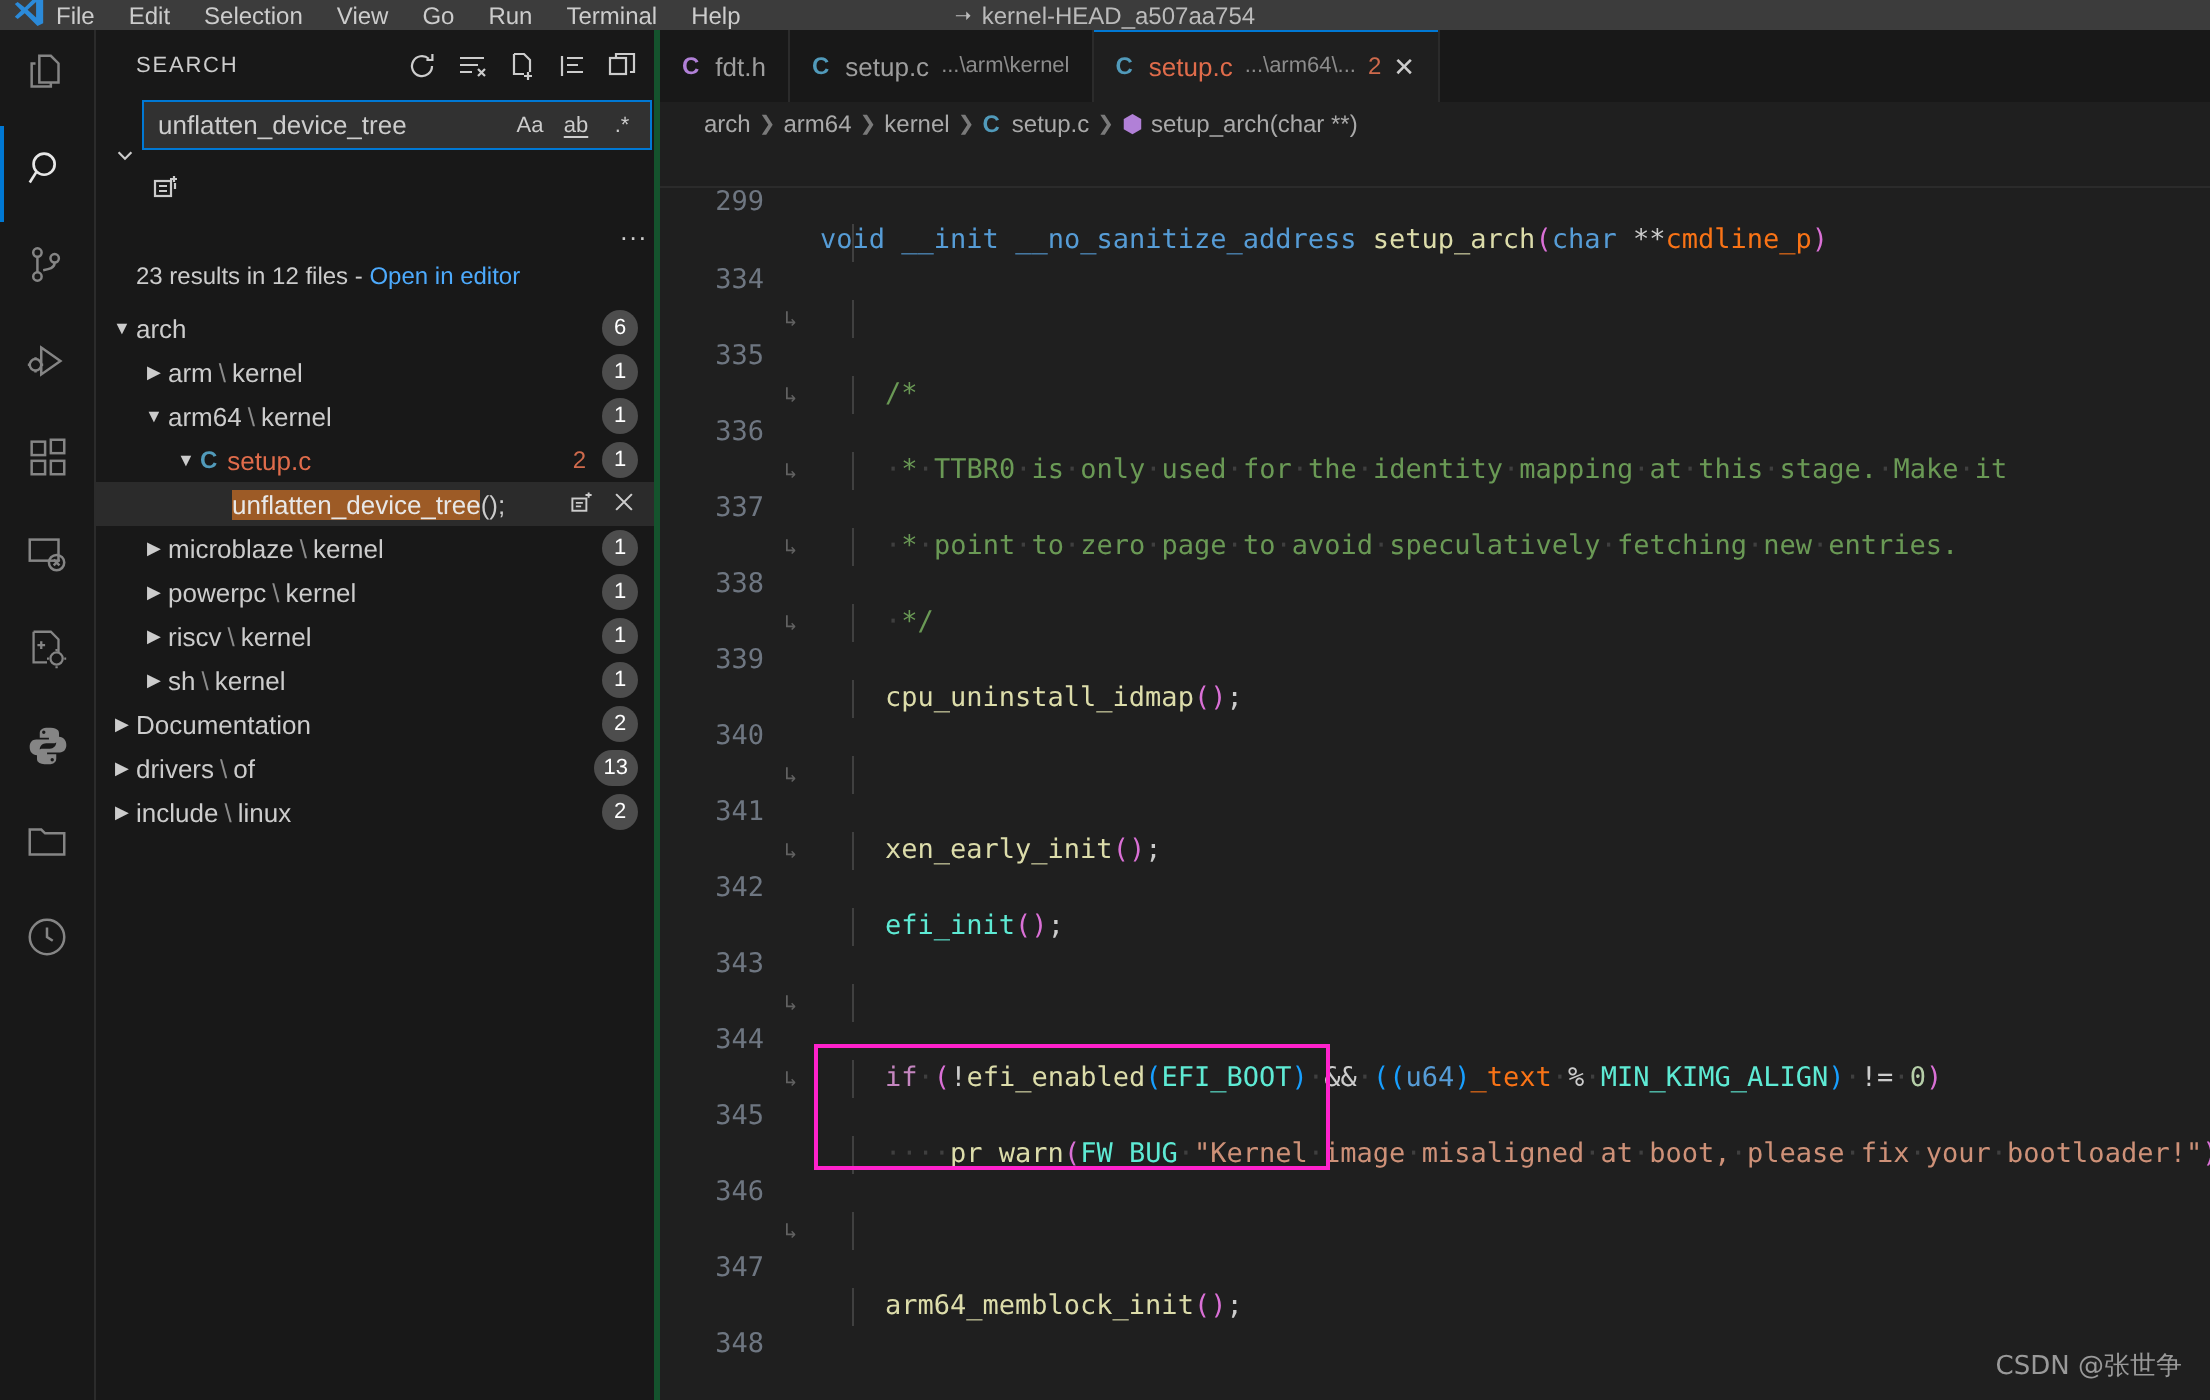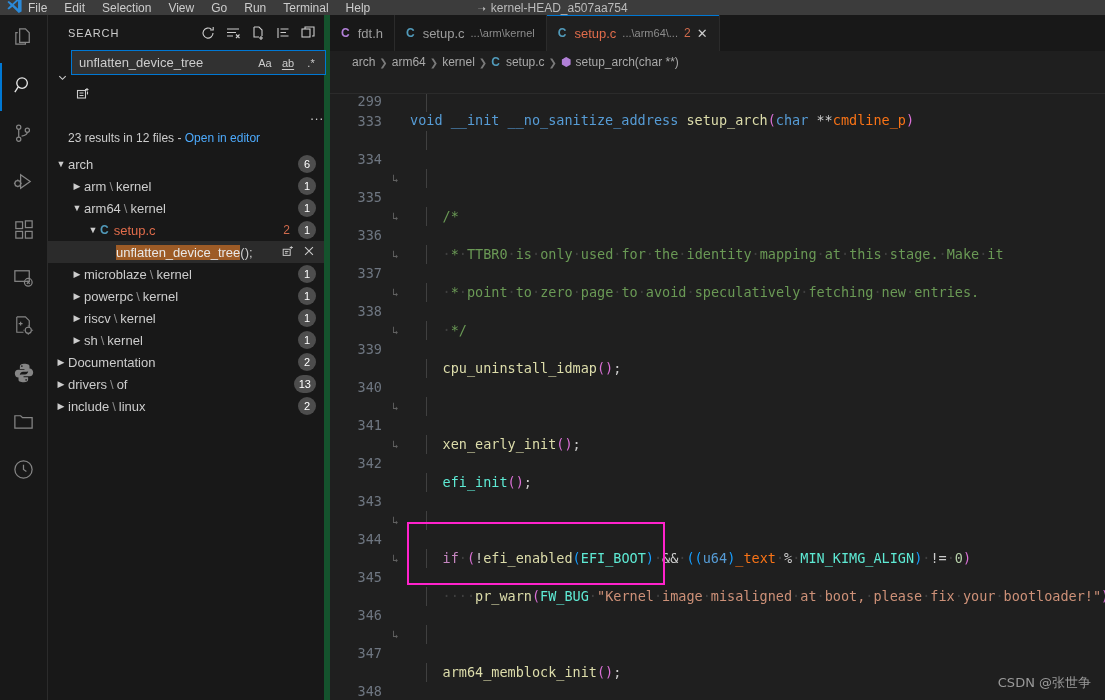--- a/index.html
+++ b/index.html
@@ -41,21 +41,21 @@
     position:relative; color:#858585;
   }
   .act-item.active { color:#e7e7e7; }
   .act-item.active::before {
     content:""; position:absolute; left:0; top:0; width:2px; height:48px; background:#0078d4;
   }
 
   
   .sidebar {
     position:absolute; left:48px; top:15px; width:282px; height:685px;
-    background:#181818; border-right:6px solid #14532d;
+    background:#181818; border-right:3px solid #14532d;
   }
   .sb-header {
     height:35px; display:flex; align-items:center; padding:0 8px 0 20px;
     justify-content:space-between;
   }
   .sb-title { font-size:11px; letter-spacing:.9px; color:#cccccc; text-transform:uppercase; }
   .sb-actions { display:flex; gap:9px; align-items:center; color:#cccccc; }
   .sb-actions .ic { width:16px; height:16px; display:block; }
 
   .search-area { display:flex; padding:0 8px 0 6px; }
@@ -552,24 +552,20 @@
 
     <div class="code-area">
 
       <div class="sticky">
         <div class="code-line" style="top:0;">
           <span class="ln">299</span>
           <span class="ctext"><span class="t-kw2">void</span> <span class="t-kw2">__init</span> <span class="t-kw2">__no_sanitize_address</span> <span class="t-fn">setup_arch</span><span class="t-paren">(</span><span class="t-kw2">char</span> <span class="t-punc">**</span><span class="t-var">cmdline_p</span><span class="t-paren">)</span></span>
         </div>
       </div>
 
-      <div class="code-line" style="top:20px;">
-        <span class="ln">333</span>
-        <span class="guide"></span>
-      </div>
 
       <div class="code-line" style="top:39px;">
         <span class="ln">334</span>
         <span class="fold">↳</span>
         <span class="guide"></span>
         <span class="ctext t-cmt">    /*</span>
       </div>
 
       <div class="code-line" style="top:58px;">
         <span class="ln">335</span>

